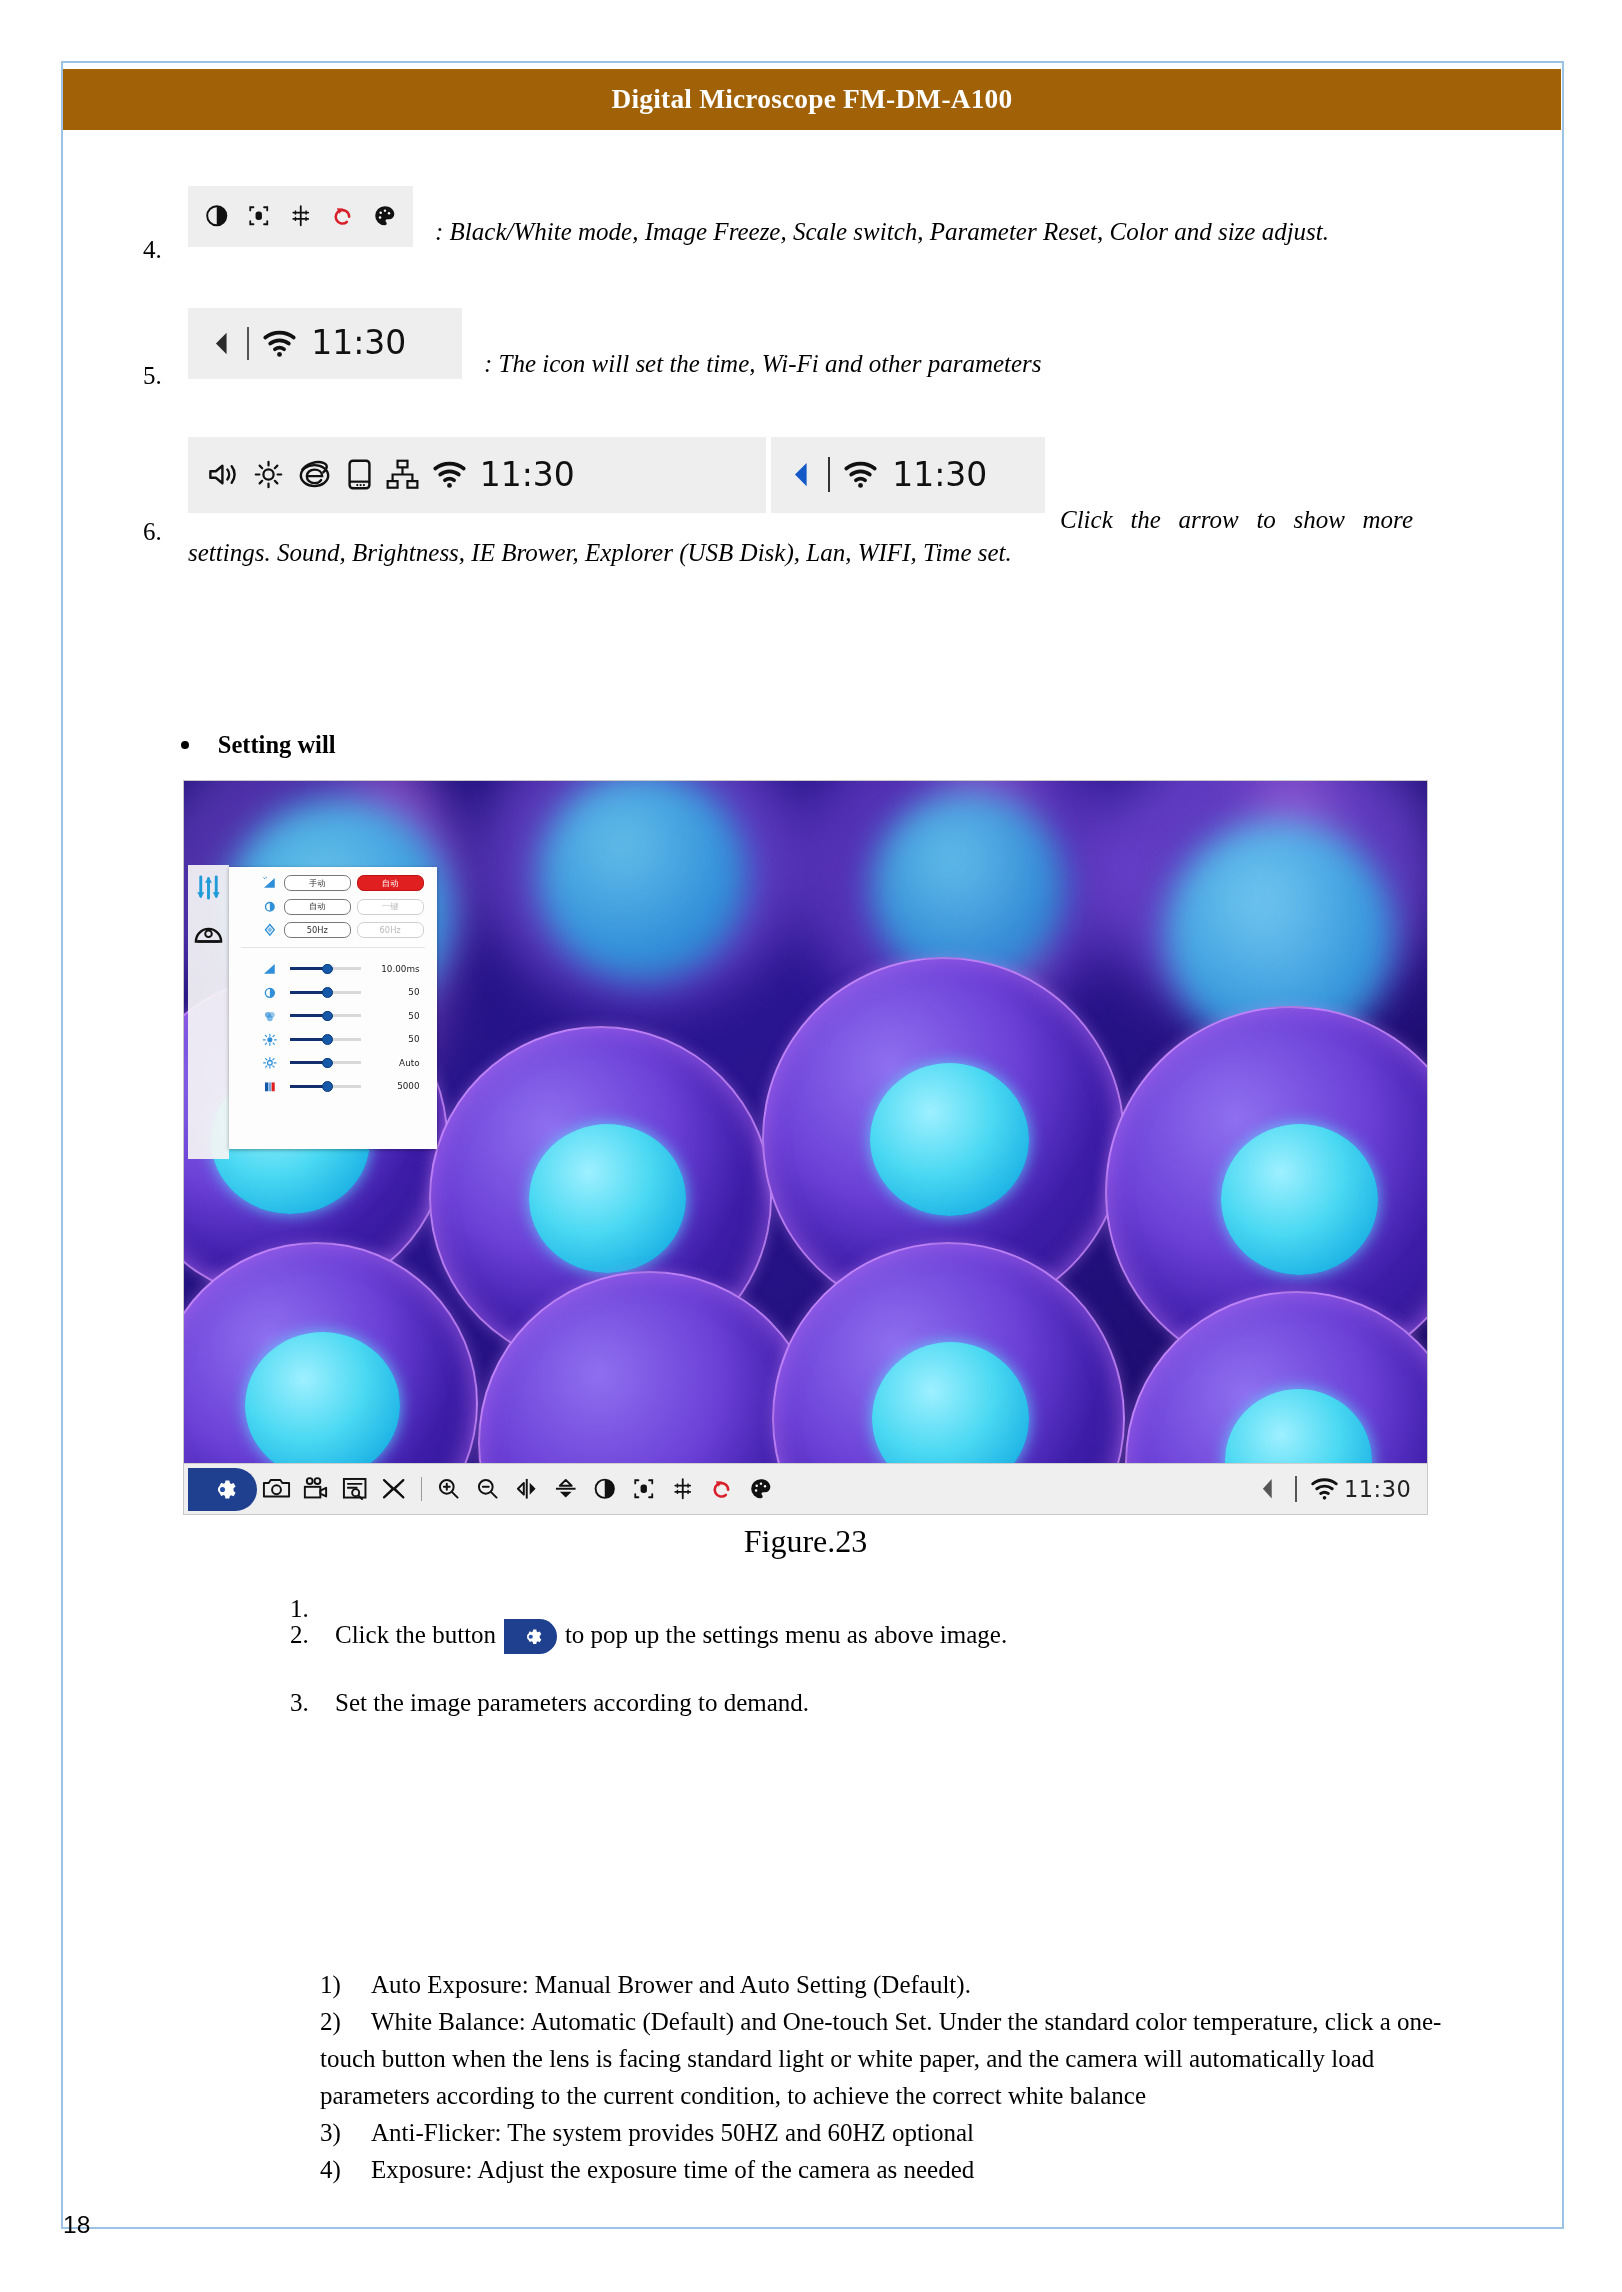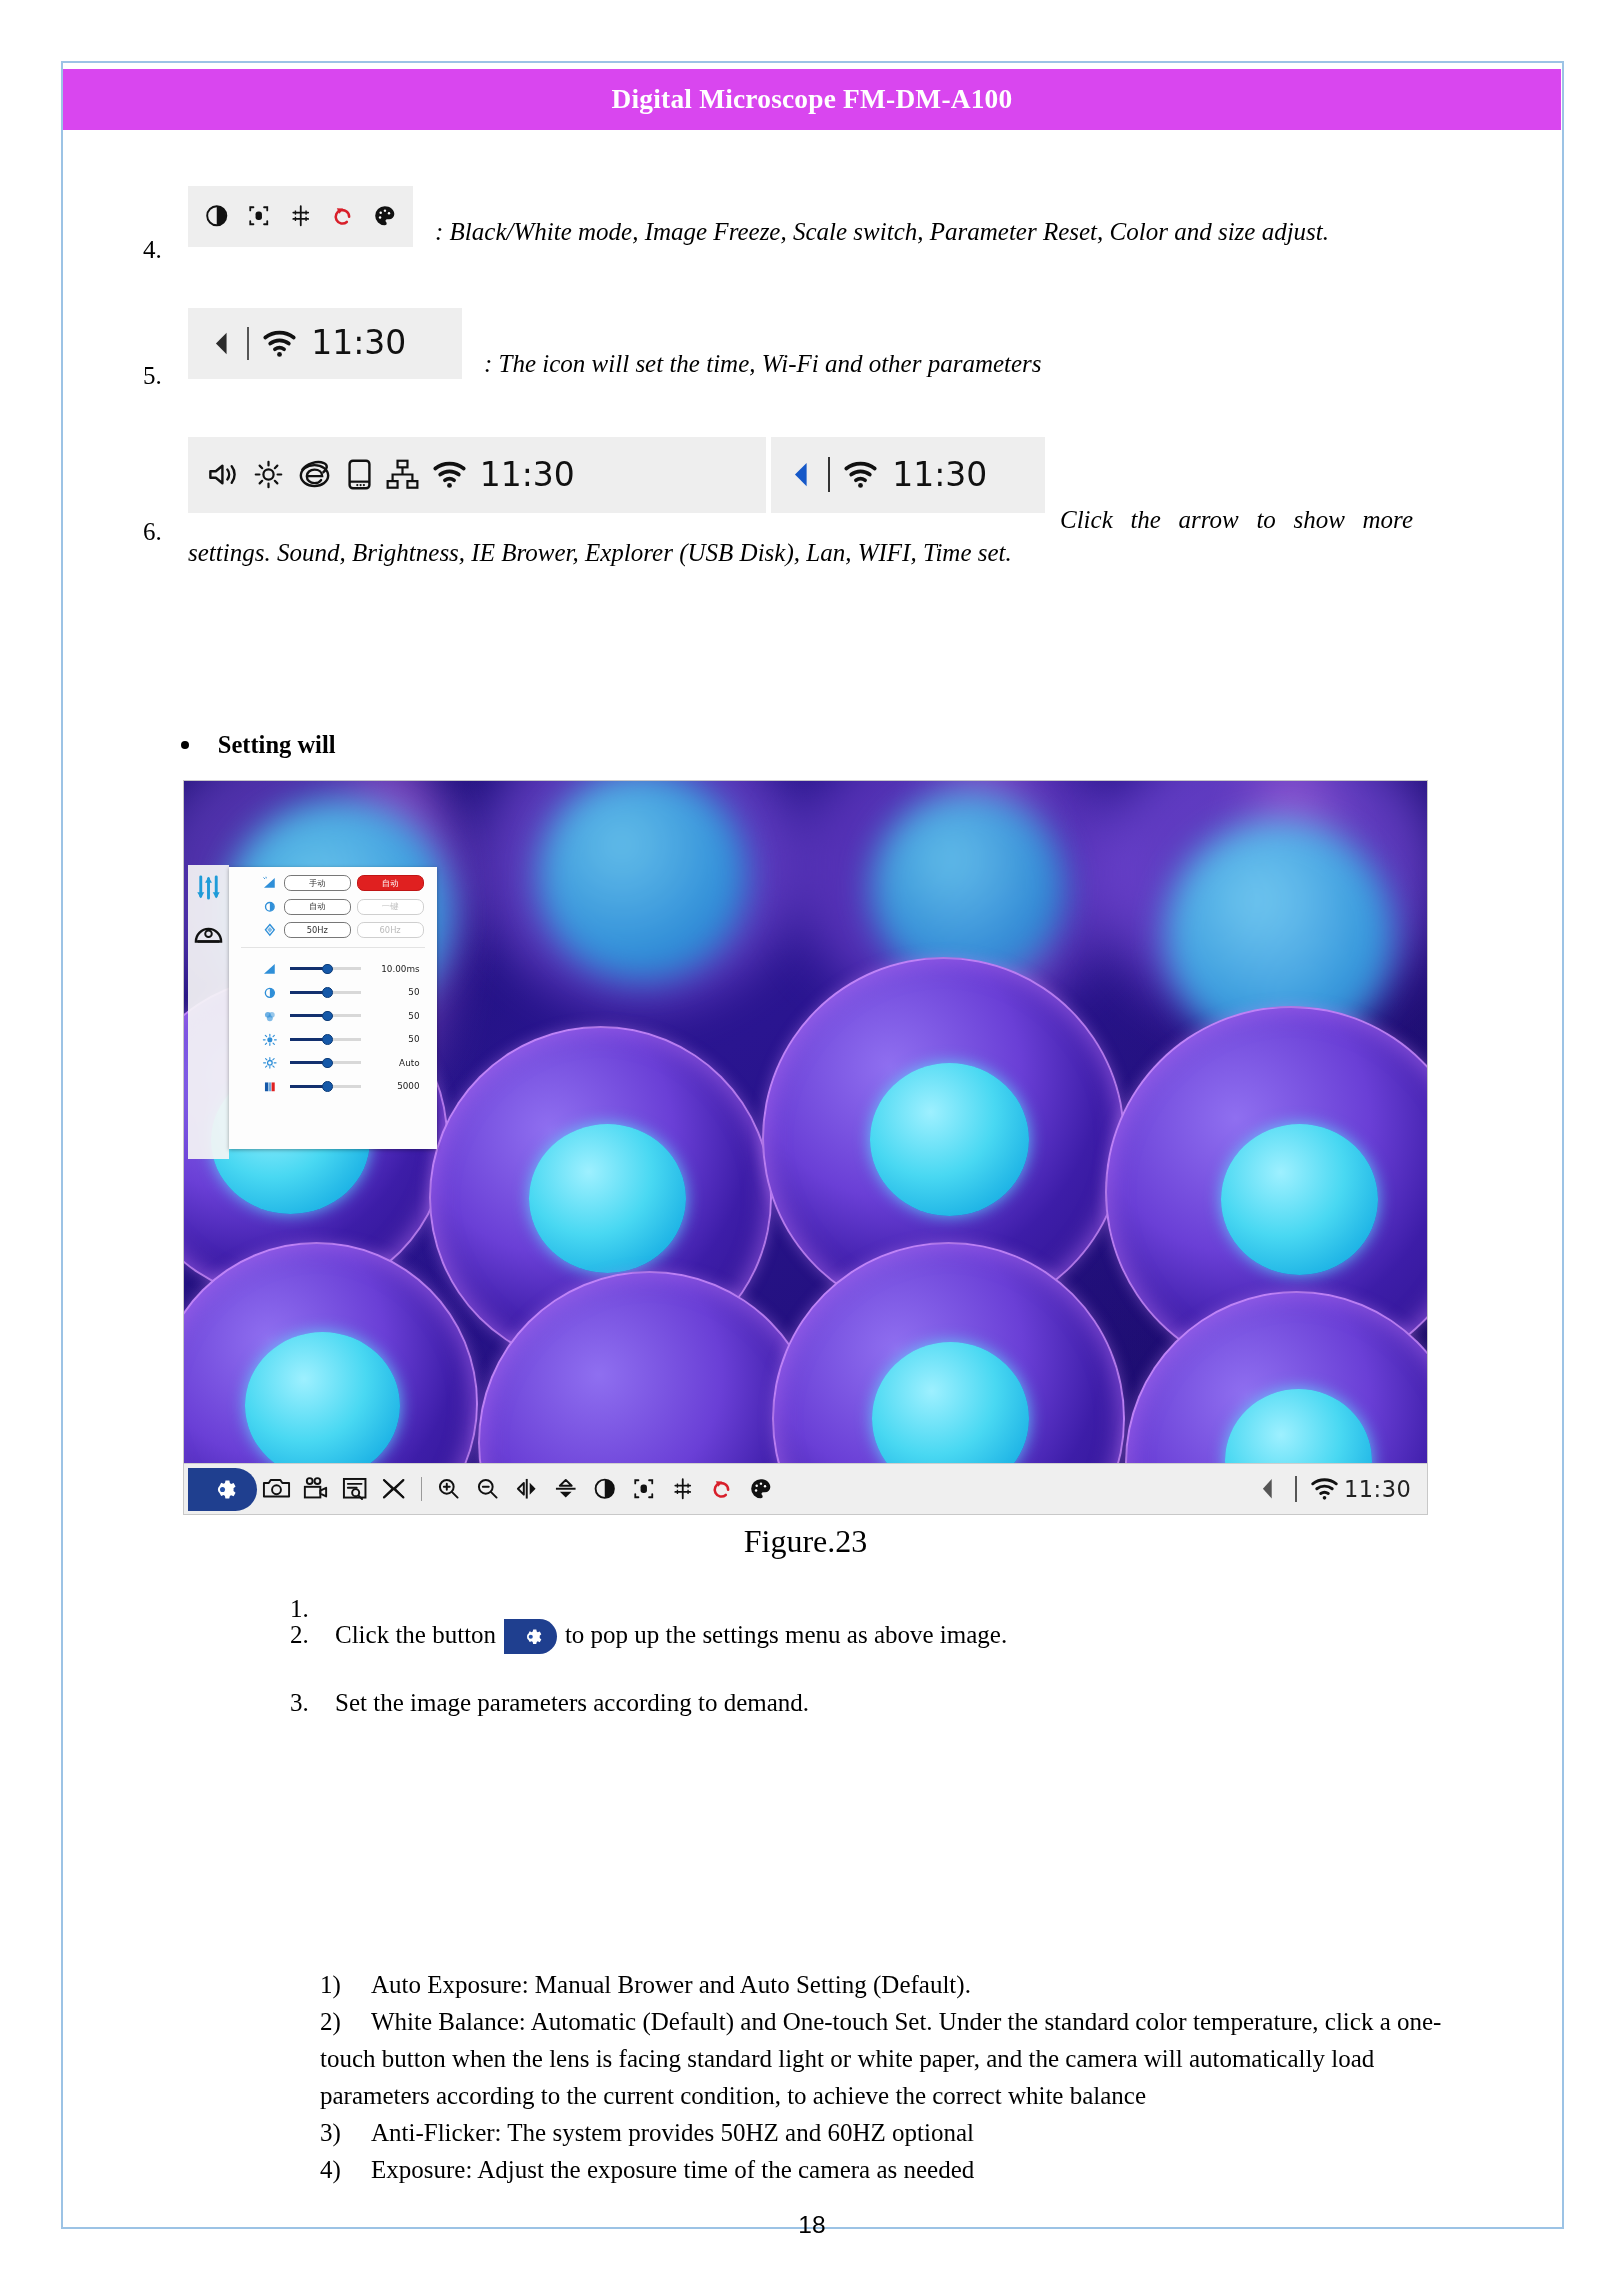--- a/index.html
+++ b/index.html
@@ -18,21 +18,21 @@
     width:1503px; height:2168px;
     border:2px solid #9cc3e5;
     background:#ffffff;
   }
 
   
   .header-band{
     position:absolute;
     left:63px; top:69px;
     width:1498px; height:61px;
-    background:#d946ef;
+    background:#a16207;
     display:flex; align-items:center; justify-content:center;
   }
   .header-title{
     color:#ffffff;
     font-size:27.4px;
     font-weight:bold;
     font-family:"Liberation Serif", serif;
     letter-spacing:0.2px;
   }
 
@@ -322,21 +322,21 @@
   }
   .sublist .smarker{
     position:absolute; left:0; top:0; width:45px;
   }
   .sublist .sli-text{ margin-left:51px; }
 
   .page-number{
     position:absolute;
     left:0; top:2080px;
     width:1498px;
-    text-align:center;
+    text-align:left;
     font-family:"Liberation Sans", sans-serif;
     font-size:24.5px;
     color:#000;
   }
 </style>
 </head>
 <body>
 
 <div class="page-frame"></div>
 

